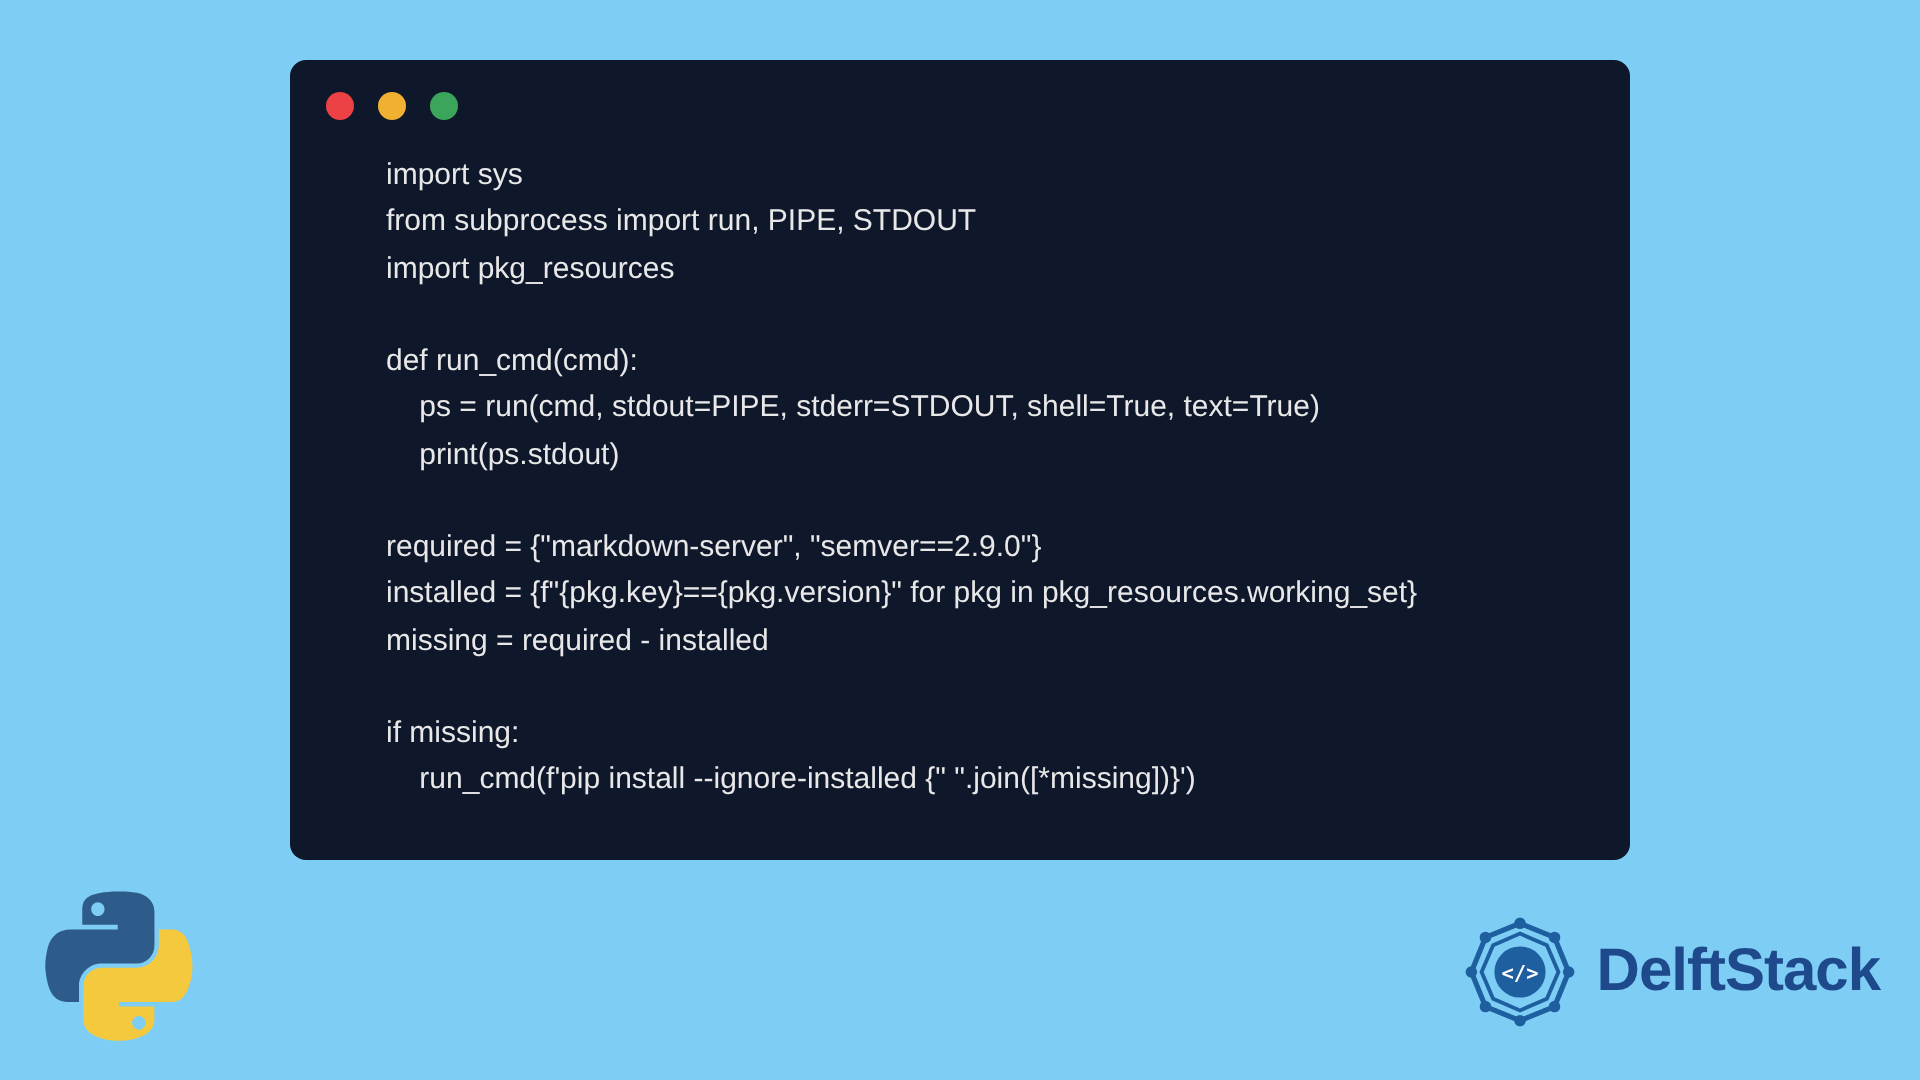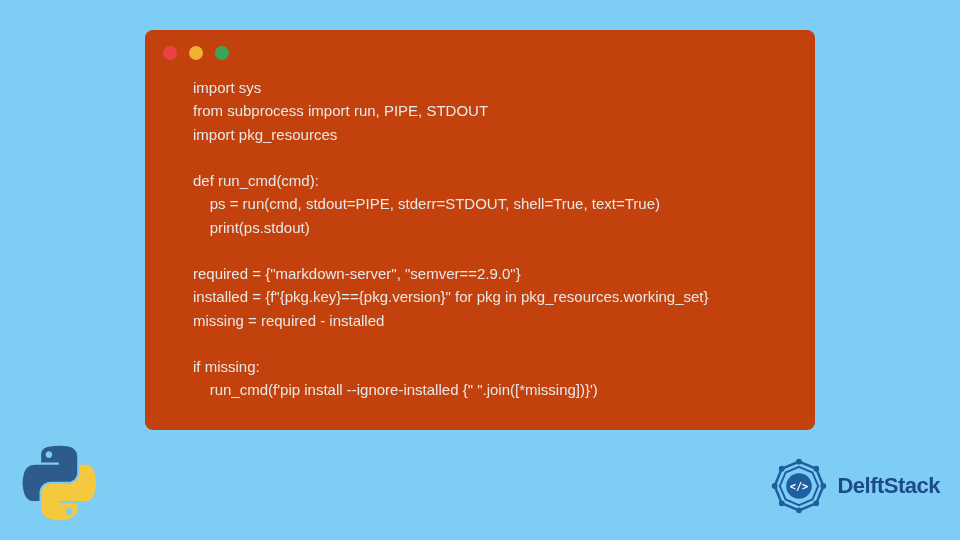--- a/index.html
+++ b/index.html
@@ -13,21 +13,21 @@
       background: #7ecdf4;
       font-family: -apple-system, BlinkMacSystemFont, "Segoe UI", Arial, sans-serif;
       position: relative;
       overflow: hidden;
     }
     .code-window {
       position: absolute;
       top: 30px;
       left: 145px;
       width: 670px;
-      background: #c2410c;
+      background: #0f172a;
       border-radius: 8px;
       padding-bottom: 20px;
     }
     .traffic-lights {
       display: flex;
       gap: 12px;
       padding: 16px 18px 8px 18px;
     }
     .light {
       width: 14px;
@@ -58,21 +58,21 @@
       right: 20px;
       display: flex;
       align-items: center;
       gap: 6px;
     }
     .delft-icon {
       width: 64px;
       height: 64px;
     }
     .delft-text {
-      font-size: 22px;
+      font-size: 30px;
       font-weight: 600;
       color: #1e4a8c;
       letter-spacing: -0.5px;
     }
   </style>
 </head>
 <body>
 
 <div class="code-window">
   <div class="traffic-lights">

